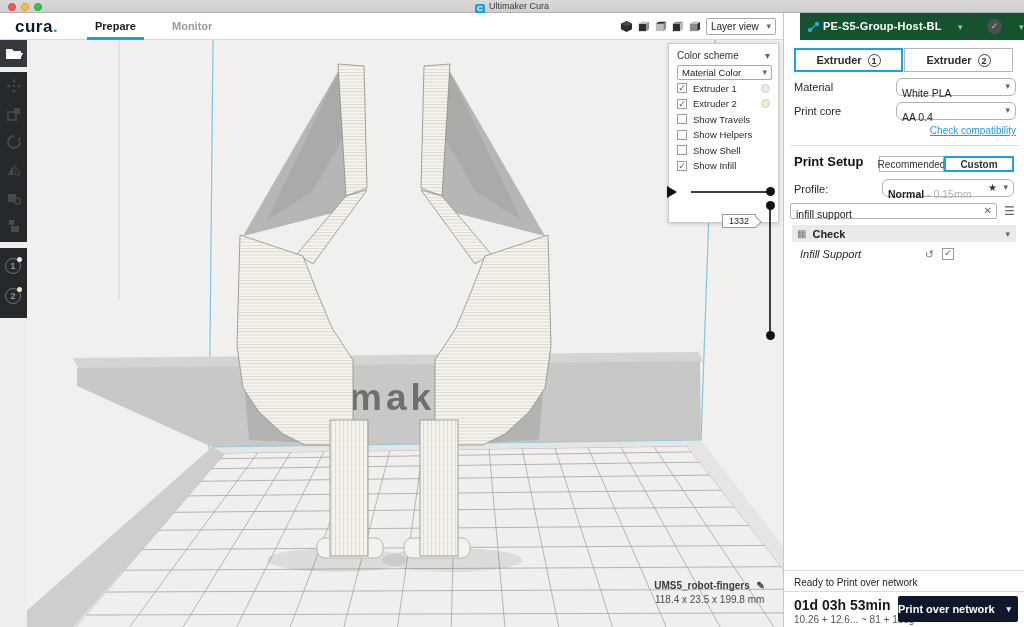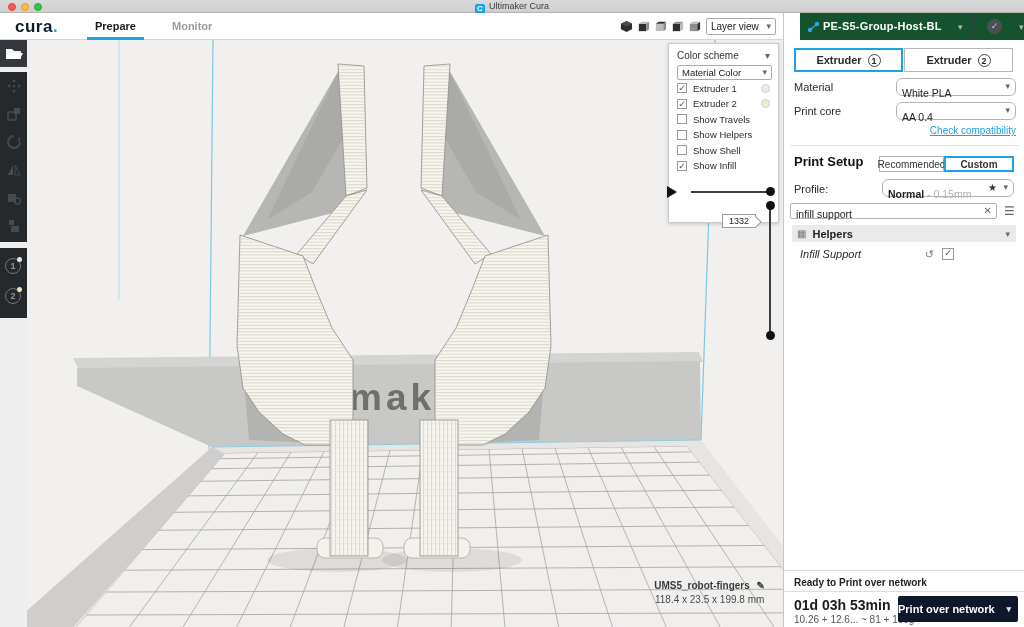--- a/index.html
+++ b/index.html
@@ -129,21 +129,21 @@
     display:flex; align-items:center; font-size:11px; color:#222; }
   #sect-infill .icon { margin:0 6px 0 5px; color:#777; font-size:10px; }
   #sect-infill .lbl { font-weight:bold; }
   #sect-infill .chev { margin-left:auto; margin-right:6px; color:#666; font-size:9px; }
   #row-infillsupport { left:8px; top:233px; width:224px; height:16px; display:flex; align-items:center;}
   #row-infillsupport .lbl { font-size:11px; font-style:italic; color:#2a2a2a; margin-left:8px; }
   #row-infillsupport .undo { margin-left:auto; margin-right:8px; color:#777; font-size:11px; }
   #row-infillsupport .cb { width:12px; height:12px; margin-right:62px; }
 
   #rp-div2 { left:0px; top:557px; width:241px; height:1px; background:#dcdcdc; }
-  #status-text { left:10px; top:564px; font-size:10px; font-weight:bold; color:#222; }
+  #status-text { left:10px; top:564px; font-size:10px; font-weight:normal; color:#222; }
   #rp-div3 { left:0px; top:578px; width:241px; height:1px; background:#dcdcdc; }
   #time-text { left:10px; top:584px; font-size:14px; font-weight:bold; color:#1a1a1a; }
   #usage-text { left:10px; top:601px; font-size:10px; color:#555; }
   #print-btn { left:114px; top:583px; width:120px; height:26px; background:#0f172a;
     border-radius:2px; color:#fff; font-size:11px; font-weight:bold;
     display:flex; align-items:center; justify-content:flex-start; }
   #print-btn .chev { position:absolute; right:7px; font-size:9px; color:#d6ecf7; }
 
   svg text { font-family:"Liberation Sans",sans-serif; }
 </style>
@@ -456,21 +456,21 @@
   </div>
 
   <div id="searchbox" class="abs">
     <input value="infill support" style="">
     <span id="search-clear">✕</span>
   </div>
   <div id="filter-menu" class="abs">☰</div>
 
   <div id="sect-infill" class="abs">
     <span class="icon">▦</span>
-    <span class="lbl">Helpers</span>
+    <span class="lbl">Check</span>
     <span class="chev">▾</span>
   </div>
   <div id="row-infillsupport" class="abs">
     <span class="lbl">Infill Support</span>
     <span class="undo">↺</span>
     <span class="cb checked" id="cb-infillsupport"></span>
   </div>
 
   <div id="rp-div2" class="abs"></div>
   <div id="status-text" class="abs">Ready to Print over network</div>

